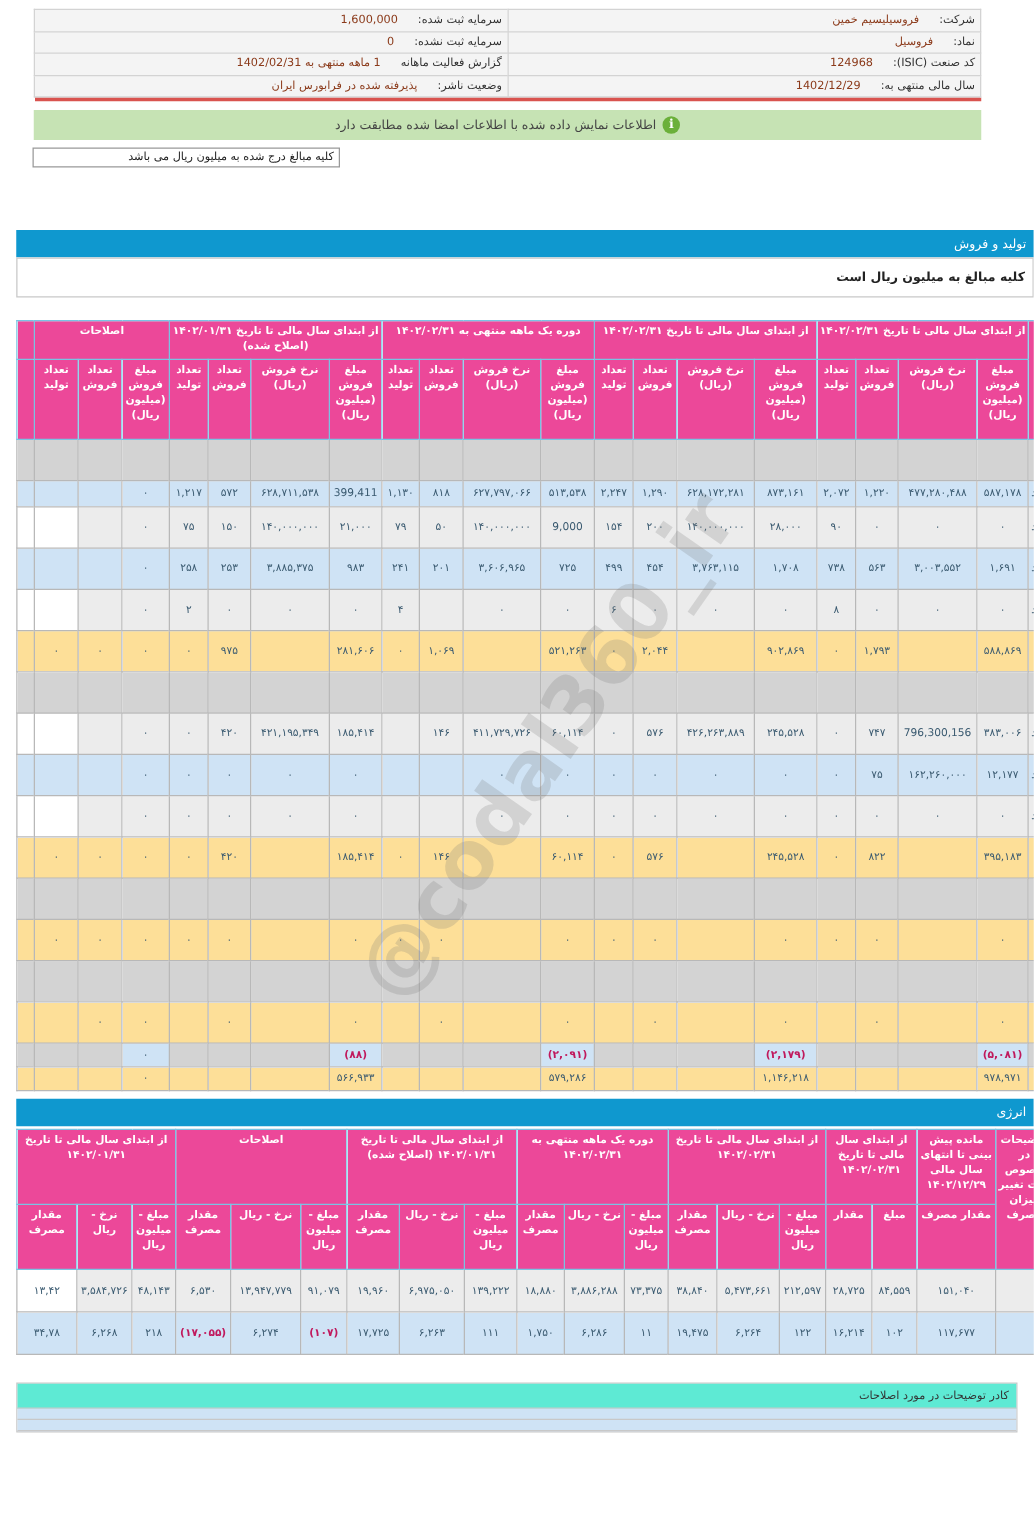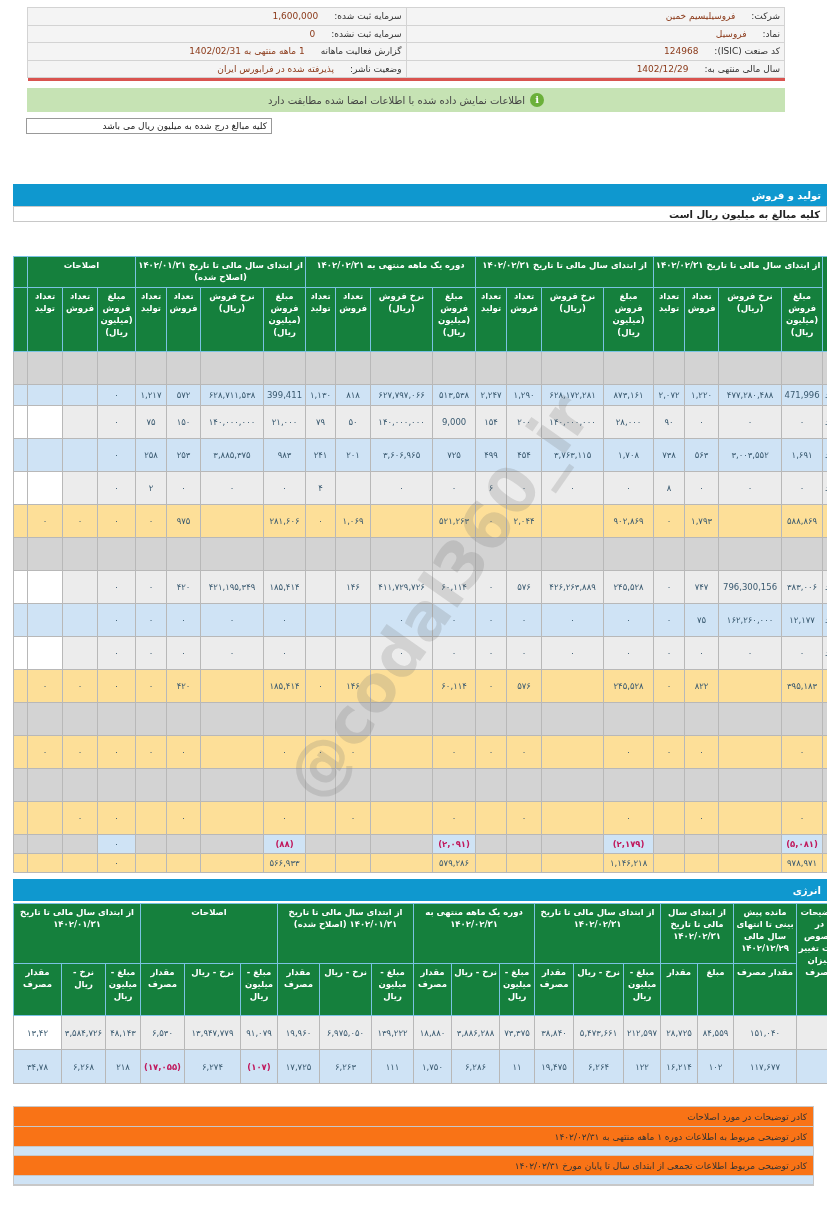--- a/index.html
+++ b/index.html
@@ -18,45 +18,45 @@
                color: #444; font-size: 10px; }
   .info-icon { display: inline-block; width: 14px; height: 14px; border-radius: 50%;
                background: #6bb03a; color: #fff; font-weight: bold; font-size: 10px;
                line-height: 14px; text-align: center; margin-left: 5px; font-family: "DejaVu Serif", serif; }
   .units-box { position: absolute; left: 26px; top: 118px; width: 246px; height: 16px;
                border: 1px solid #999; background: #fff; font-size: 9px; padding: 0 4px;
                line-height: 14px; text-align: right; }
 
   
   .sec-head { position: absolute; left: 13px; width: 814px; background: #0f98cf; color: #fff;
-              font-weight: bold; font-size: 10px; padding: 0 6px; display: flex; align-items: center; }
+              font-weight: normal; font-size: 10px; padding: 0 6px; display: flex; align-items: center; }
   .sec-sub { position: absolute; left: 13px; width: 814px; background: #fff; border: 1px solid #c8c8c8;
              font-weight: bold; font-size: 10px; padding: 0 6px; display: flex; align-items: center; }
 
   
   table.grid { position: absolute; border-collapse: collapse; table-layout: fixed; }
-  table.grid th { background: #15803d; color: #fff; font-weight: bold; font-size: 8.5px;
+  table.grid th { background: #ec4899; color: #fff; font-weight: bold; font-size: 8.5px;
                   border: 1px solid #7ac3e3; text-align: center; vertical-align: top; padding: 2px 1px;
                   line-height: 12px; overflow: hidden; }
   table.grid td { border: 1px solid #b8b8b8; text-align: center; font-size: 8.5px;
                   color: #3a5a70; padding: 0 1px; overflow: hidden; white-space: nowrap; }
   tr.r-gray td { background: #d3d3d3; }
   tr.r-blue td { background: #cfe3f5; }
   tr.r-light td { background: #ececec; }
   tr.r-yellow td { background: #fddf98; }
   td.neg { color: #c0195d !important; font-weight: bold; }
   td.lab { color: #3a5a70; text-align: left !important; padding-left: 2px !important; }
   td.blank { background: #ffffff !important; }
   td.bluecell { background: #cfe3f5 !important; }
 
   
   .notes { position: absolute; left: 13px; top: 1106px; width: 801px; border: 1px solid #c8c8c8; }
   .notes div { height: 20px; padding: 0 6px; font-size: 9px; display: flex; align-items: center; color: #333;
                border-bottom: 1px solid #c8c8c8; }
-  .notes .n-gray { background: #f97316; }
+  .notes .n-gray { background: #5eead4; }
   .notes .n-blue { background: #cfe3f5; }
   .notes .n-thin { height: 9px; background: #cfe3f5; }
 
   .watermark { position: absolute; left: 200px; top: 560px; font-size: 64px; color: rgba(120,120,120,0.22);
                transform: rotate(-55deg); transform-origin: center; font-weight: bold; pointer-events: none;
                font-family: "DejaVu Sans", sans-serif; direction: ltr; white-space: nowrap; }
 </style>
 </head>
 <body>
 
@@ -101,21 +101,21 @@
   </table>
 
 <div class="green-bar">
   <span class="info-icon">i</span>
   <span>اطلاعات نمایش داده شده با اطلاعات امضا شده مطابقت دارد</span>
 </div>
 
 <div class="units-box">کلیه مبالغ درج شده به میلیون ریال می باشد</div>
 
 <div class="sec-head" style="top:184px;height:22px;">تولید و فروش</div>
-<div class="sec-sub" style="top:206px;height:16px;">کلیه مبالغ به میلیون ریال است</div>
+<div class="sec-sub" style="top:206px;height:32px;">کلیه مبالغ به میلیون ریال است</div>
 
 <table class="grid" id="prodGrid" style="left:13px; top:256px; width:830px;">
   <colgroup>
     <col style="width:46px">
     <col style="width:41px">
       <col style="width:63px">
       <col style="width:34px">
       <col style="width:31px">
     <col style="width:50px">
       <col style="width:62px">
@@ -186,21 +186,21 @@
         <td class=""></td>
         <td class=""></td>
         <td class=""></td>
         <td class=""></td>
         <td class=""></td>
         <td class=""></td>
         <td class=""></td>
       </tr>
       <tr class="r-blue" style="height:21px">
         <td class="lab">تولید</td>
-        <td class="">471,996</td>
+        <td class="">۵۸۷,۱۷۸</td>
         <td class="">۴۷۷,۲۸۰,۴۸۸</td>
         <td class="">۱,۲۲۰</td>
         <td class="">۲,۰۷۲</td>
         <td class="">۸۷۳,۱۶۱</td>
         <td class="">۶۲۸,۱۷۲,۲۸۱</td>
         <td class="">۱,۲۹۰</td>
         <td class="">۲,۲۴۷</td>
         <td class="">۵۱۳,۵۳۸</td>
         <td class="">۶۲۷,۷۹۷,۰۶۶</td>
         <td class="">۸۱۸</td>
@@ -659,19 +659,17 @@
         <td class="neg">(۱۷,۰۵۵)</td>
         <td class="">۲۱۸</td>
         <td class="">۶,۲۶۸</td>
         <td class="">۳۴,۷۸</td>
       </tr>
     </tbody>
 </table>
 
 <div class="notes">
   <div class="n-gray">کادر توضیحات در مورد اصلاحات</div>
-  <div class="n-gray">کادر توضیحی مربوط به اطلاعات دوره ۱ ماهه منتهی به ۱۴۰۲/۰۲/۳۱</div>
   <div class="n-thin"></div>
-  <div class="n-gray">کادر توضیحی مربوط اطلاعات تجمعی از ابتدای سال تا پایان مورخ ۱۴۰۲/۰۲/۳۱</div>
   <div class="n-thin"></div>
 </div>
 
 <div class="watermark">@codal360_ir</div>
 
 </body></html>

